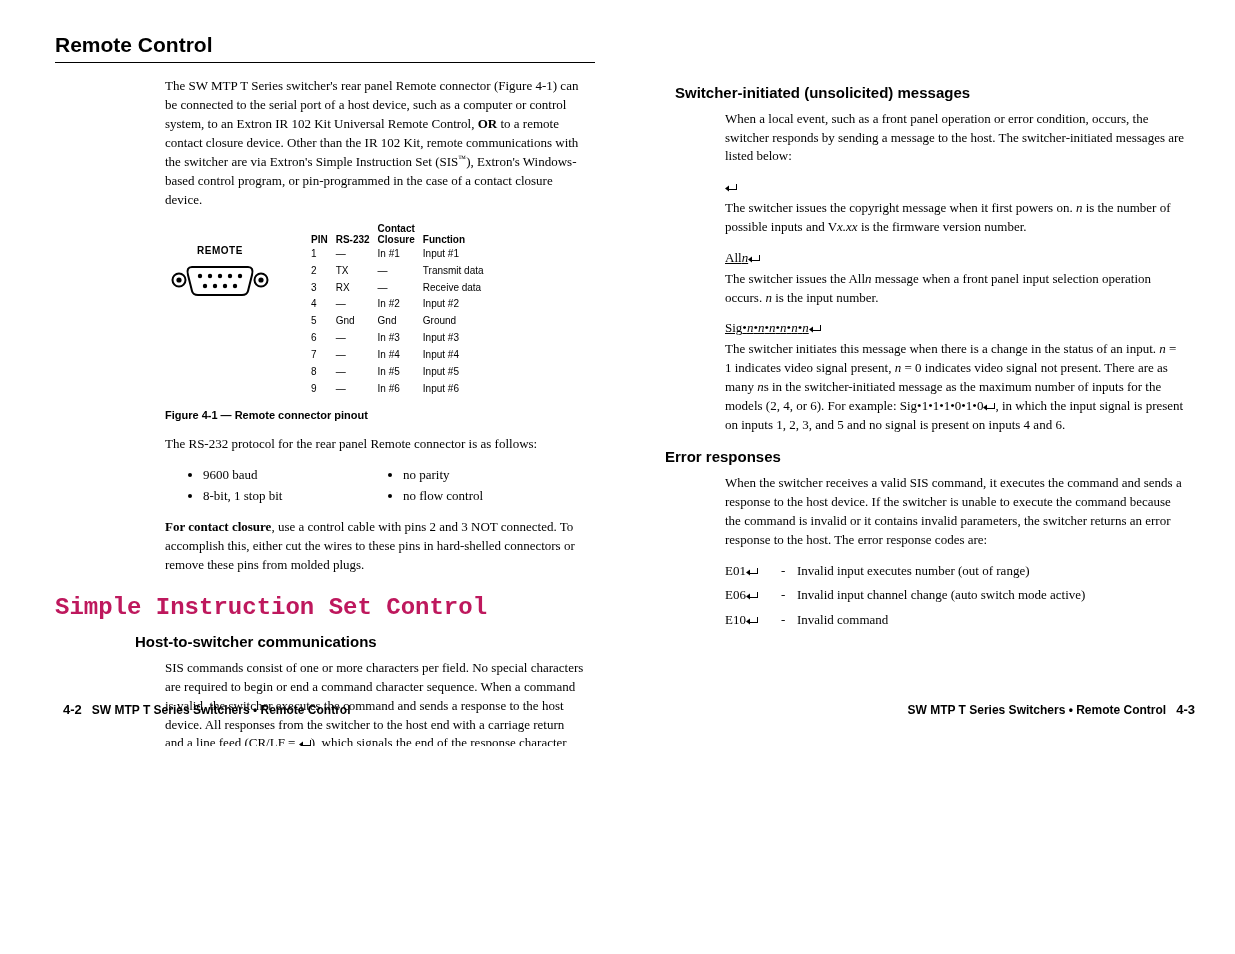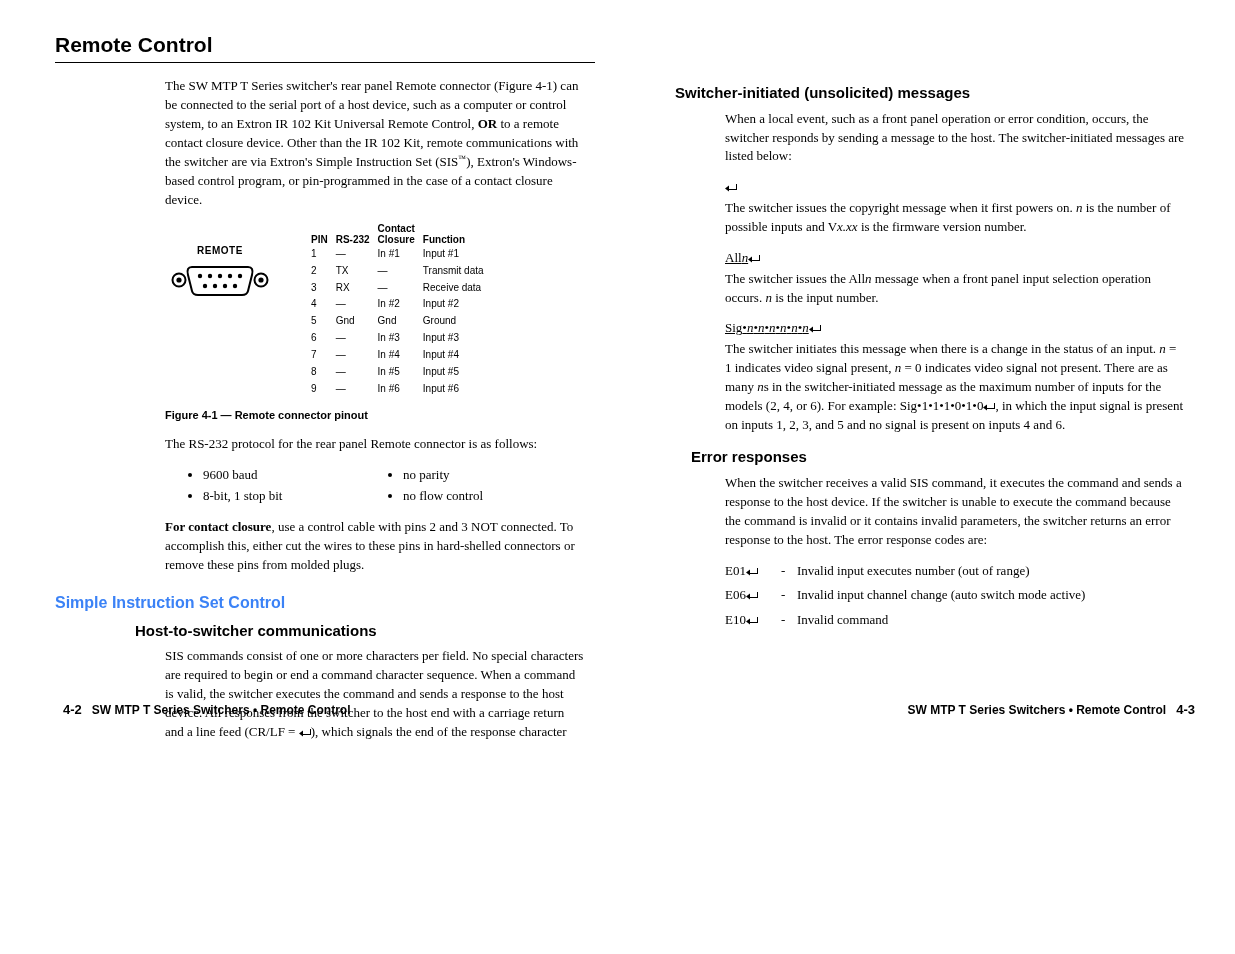--- a/index.html
+++ b/index.html
@@ -31,24 +31,24 @@
     font-weight: bold;
     font-size: 21px;
     margin: 0 0 2px 0;
   }
   .rule {
     border: none;
     border-top: 1.2px solid #000;
     margin: 0 0 14px 0;
   }
   .h2 {
-    font-family: Liberation Sans, sans-serif;
-    font-weight: bold;
-    font-size: 16px;
-    color: #3b82f6;
+    font-family: Liberation Mono, monospace;
+    font-weight: bold;
+    font-size: 24px;
+    color: #be185d;
     margin: 16px 0 6px 0;
   }
   .h3 {
     font-family: Arial, Helvetica, sans-serif;
     font-weight: bold;
     font-size: 15px;
     margin: 6px 0 6px 80px;
   }
   .body-block {
     margin-left: 110px;
@@ -288,21 +288,21 @@
       </p>
 
       <p style="margin-bottom:2px">
         <span class="uline"><span>Sig</span><span>•</span><i>n</i><span>•</span><i>n</i><span>•</span><i>n</i><span>•</span><i>n</i><span>•</span><i>n</i><span>•</span><i>n</i></span><span class="crlf"></span>
       </p>
       <p>
         <span>The switcher initiates this message when there is a change in the status of an input.  </span><i>n</i><span> = 1 indicates video signal present, </span><i>n</i><span> = 0 indicates video signal not present.  There are as many </span><i>n</i><span>s in the switcher-initiated message as the maximum number of inputs for the models (2, 4, or 6).  For example: Sig</span><span>•</span><span>1•1•1•0•1•0</span><span class="crlf"></span><span>, in which the input signal is present on inputs 1, 2, 3, and 5 and no signal is present on inputs 4 and 6.</span>
       </p>
     </div>
 
-    <div class="h3" style="margin-left:36px">Error responses</div>
+    <div class="h3" style="margin-left:10px">Error responses</div>
     <div class="body-block" style="margin-left:70px">
       <p>When the switcher receives a valid SIS command, it executes the command and sends a response to the host device.  If the switcher is unable to execute the command because the command is invalid or it contains invalid parameters, the switcher returns an error response to the host.  The error response codes are:</p>
       <div class="err-list" id="err-list">
           <div class="err-row">
             <div class="err-code">E01<span class="crlf"></span></div>
             <div class="err-dash">-</div>
             <div style="flex: 1 1 0%;">Invalid input executes number (out of range)</div>
           </div>
           <div class="err-row">
             <div class="err-code">E06<span class="crlf"></span></div>

